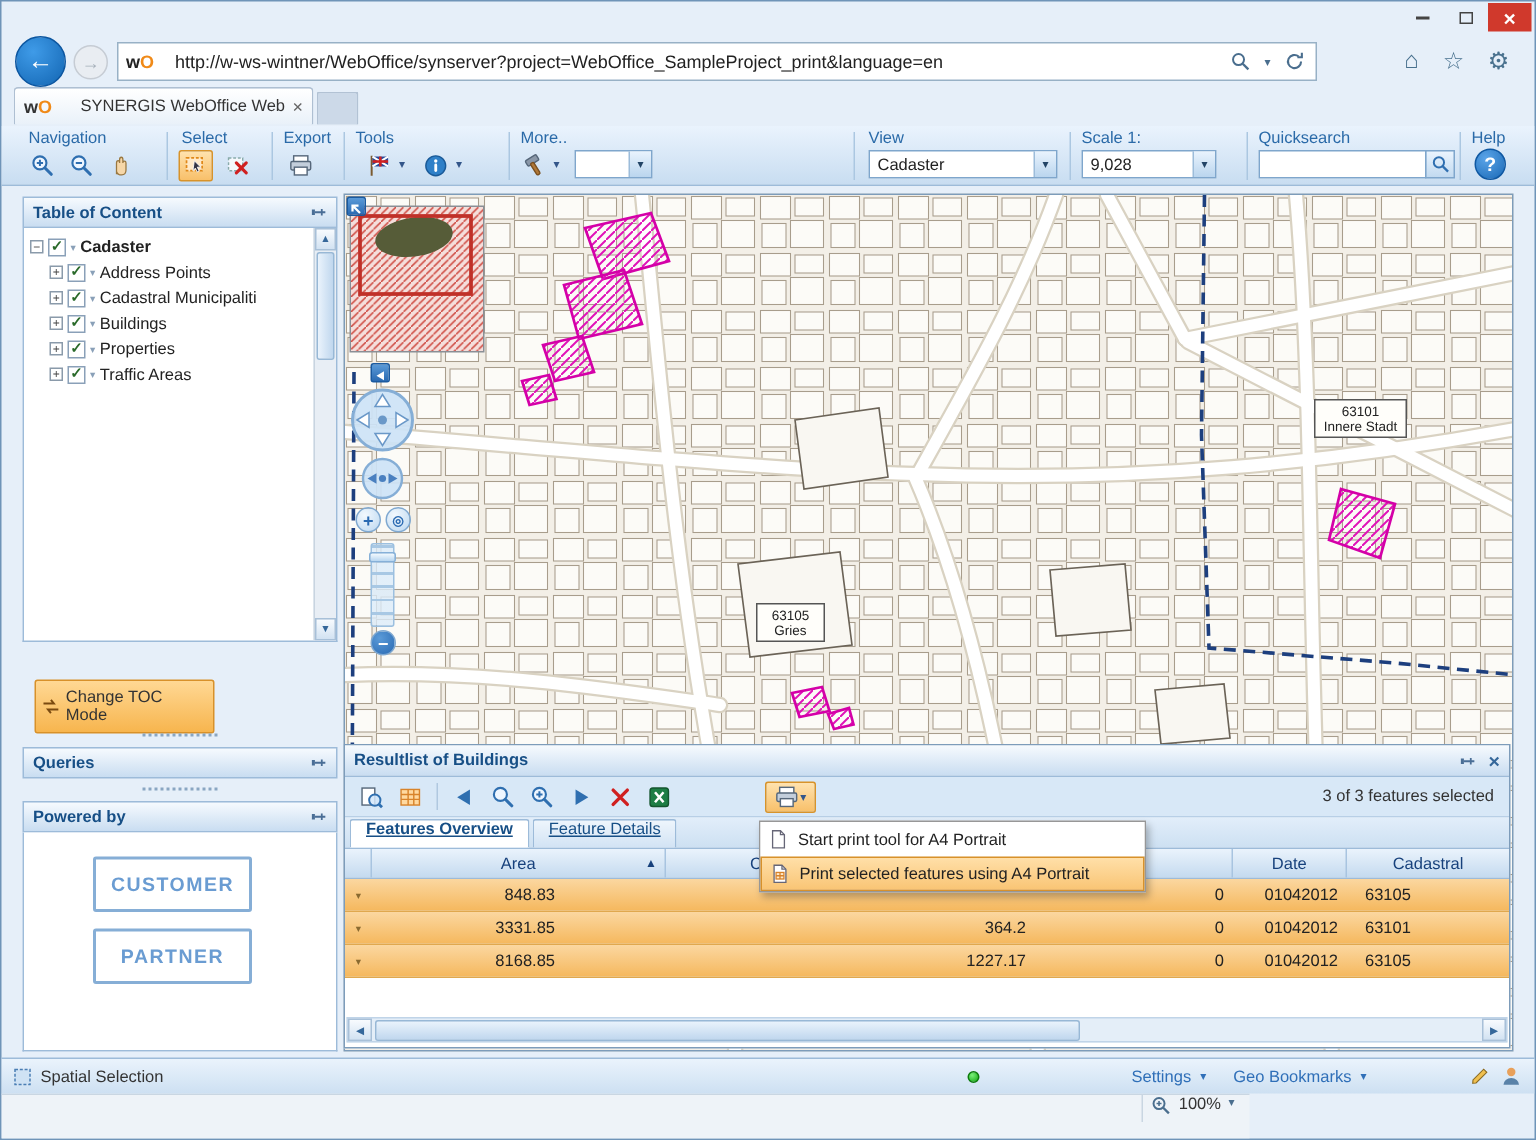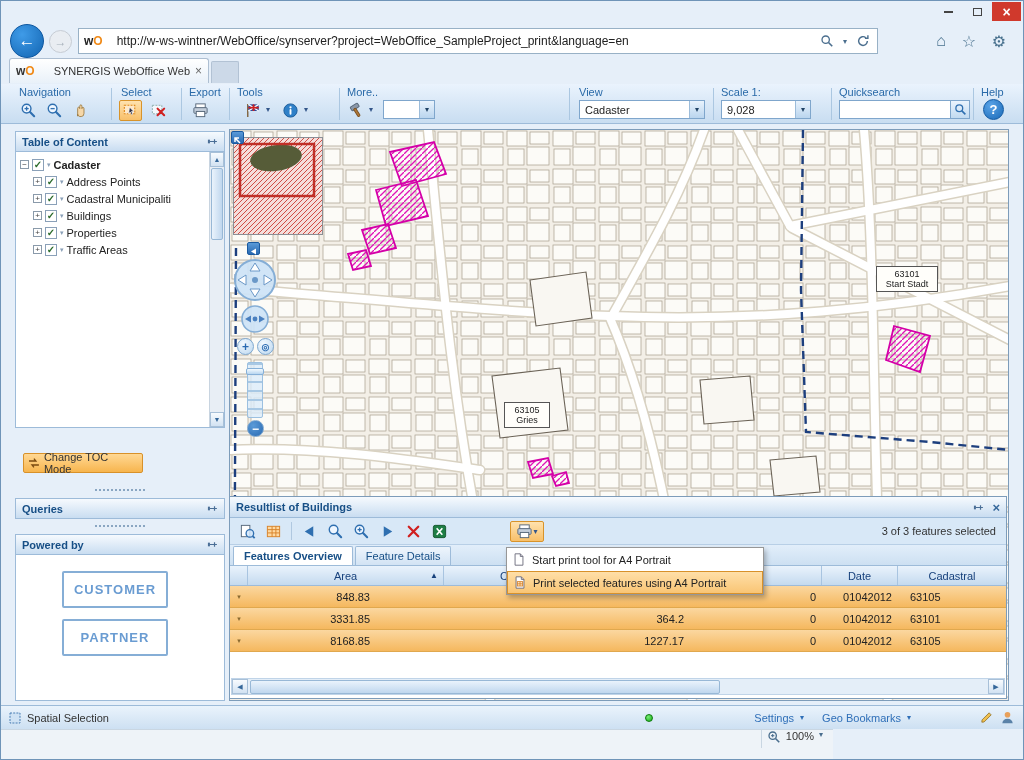--- a/index.html
+++ b/index.html
@@ -83,21 +83,21 @@
         line-height:10px; text-align:center; color:#2a6a2a; font-weight:bold; flex:0 0 12px; }
   .mini-caret { font-size:7px; color:#8aa0b8; }
   .sb-v { position:absolute; right:0; top:0; width:15px; height:100%;
           background:#e8eef5; border-left:1px solid #c8d4e0; }
   .sb-btn { width:14px; height:15px; background:linear-gradient(#f8fbfe,#d2e2f2);
             border:1px solid #a8c0d8; font-size:7px; color:#35679a; display:flex;
             align-items:center; justify-content:center; }
   .sb-thumb { position:absolute; left:1px; top:16px; width:12px; height:72px;
               background:linear-gradient(90deg,#eaf3fc,#c0d7ee); border:1px solid #98b8d6;
               border-radius:2px; }
-  .toc-btn { left:22px; top:452px; width:120px; height:20px;
+  .toc-btn { left:22px; top:452px; width:120px; height:36px;
              background:linear-gradient(#ffd894,#f7b54e); border:1px solid #d8912a;
              border-radius:2px; font-size:11px; color:#333; display:flex;
              align-items:center; gap:4px; padding:0 4px; }
   .split-dots { position:absolute; left:94px; width:50px; border-top:2px dotted #8aa6c2; }
   .pow-body { left:14px; top:554px; width:210px; height:146px; background:#fff;
               border:1px solid #9dbbd9; border-top:none; }
   .logo-box { position:absolute; left:46px; width:106px; height:37px; border:2px solid #86aed6;
               border-radius:2px; display:flex; align-items:center; justify-content:center;
               font-size:13px; font-weight:bold; letter-spacing:1px; color:#6a9cd2; background:#fff; }
 
@@ -131,22 +131,22 @@
   .rp-close { color:#35679a; font-size:13px; }
   .rp-toolbar { height:27px; background:#d8e8f7; border-bottom:1px solid #b8cfe6;
                 display:flex; align-items:center; padding:0 6px; gap:3px; font-size:11px; }
   .rp-ico { width:23px; height:21px; display:flex; align-items:center; justify-content:center;
             border-radius:2px; }
   .rp-ico svg { width:17px; height:17px; }
   .rp-ico.pressed { background:linear-gradient(#ffe2ae,#f8c06a); border:1px solid #d8932a; }
   .rp-status { margin-left:auto; color:#333; padding-right:4px; }
   .rp-tabs { height:21px; background:linear-gradient(#e2eefa,#cde0f2); display:flex;
              padding:1px 0 0 3px; border-bottom:1px solid #9dbbd9; }
-  .rp-tab { padding:0 10px; display:flex; align-items:center; font-size:11px; color:#174f86;
-            border:1px solid #9dbbd9; border-bottom:none; border-radius:2px 2px 0 0; margin-right:2px; }
+  .rp-tab { padding:0 10px; display:flex; font-size:11px; color:#174f86;
+            border:1px solid #9dbbd9; border-bottom:none; border-radius:2px 2px 0 0; margin-right:2px;text-decoration:underline; }
   .rp-tab.active { background:#fff; font-weight:bold; }
   .rp-tab.inactive { background:linear-gradient(#eef5fc,#d2e3f4); }
   .rt-head { height:20px; display:flex; background:linear-gradient(#eaf3fc,#c4daef);
              border-bottom:1px solid #9dbbd9; font-size:11px; color:#17417c; }
   .rt-head .hc { position:relative; display:flex; align-items:center; justify-content:center;
                  border-right:1px solid #a8c4e0; height:100%; }
   .rt-row { height:22px; display:flex; font-size:11px; color:#222;
             background:linear-gradient(#fbd7a0,#f5b85e); border-bottom:1px solid #e0a84e; }
   .rt-row .tc { display:flex; align-items:center; height:100%; }
   .num { justify-content:flex-end; }
@@ -544,21 +544,21 @@
       <div class="zoom-track" style="position:absolute; left:0; top:117px;">
         <div class="zoom-thumb"></div>
       </div>
       <div class="zoom-btn dark" style="position:absolute; left:14px; top:178px;">
           <span>−</span>
         </div>
     </div>
 
     <div class="map-label" style="left:646px; top:136px; width:62px;">
       <div>63101</div>
-        <div>Start Stadt</div>
+        <div>Innere Stadt</div>
     </div>
     <div class="map-label" style="left:274px; top:272px; width:46px;">
       <div>63105</div>
         <div>Gries</div>
     </div>
   </div>
 
   <div class="abs rp">
     <div class="rp-hdr">
       <span>Resultlist of Buildings</span>

